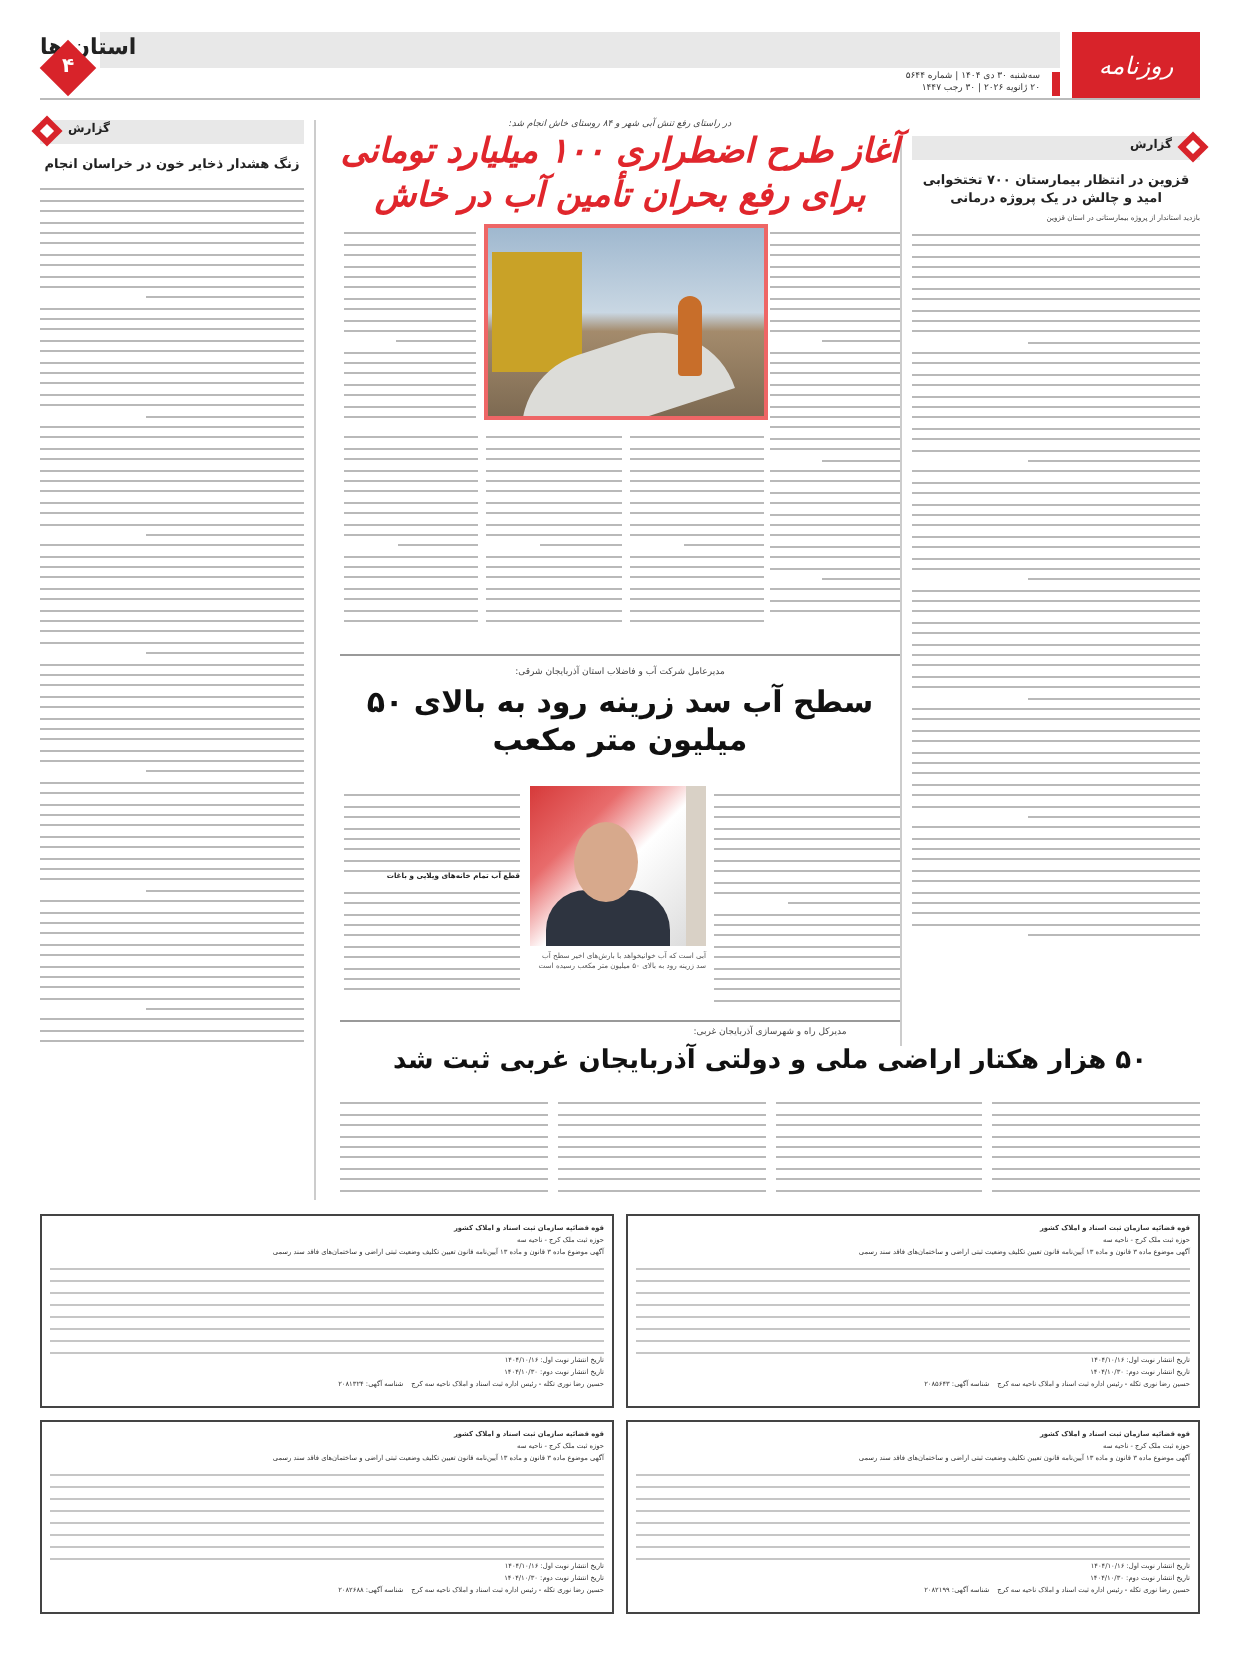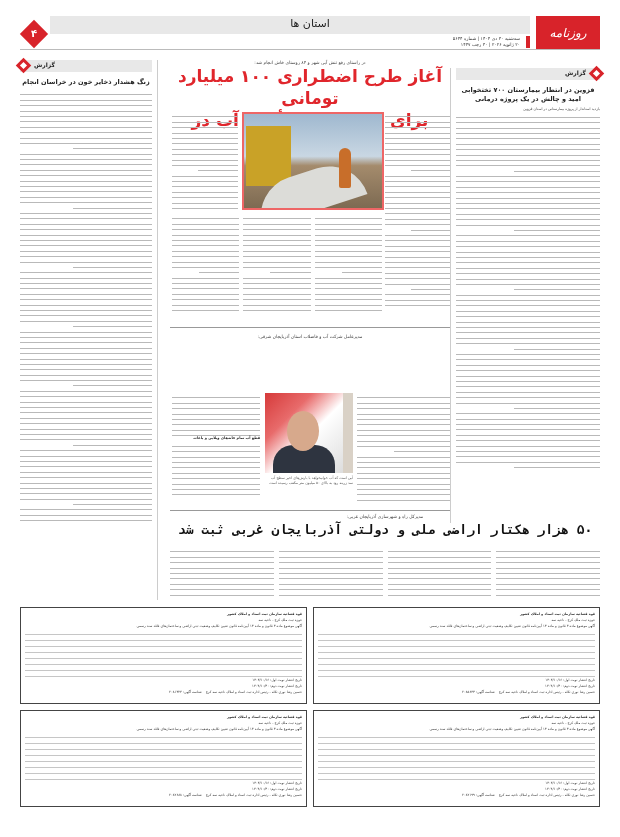--- a/index.html
+++ b/index.html
@@ -4,21 +4,21 @@
 <style>
   * { box-sizing: border-box; margin: 0; padding: 0; }
   html, body { width: 620px; height: 837px; background: #ffffff; overflow: hidden; }
   body { font-family: "DejaVu Sans", sans-serif; color: #222; position: relative; direction: rtl; }
 
   .abs { position: absolute; }
 
   
   .masthead { left: 20px; right: 20px; top: 16px; height: 34px; }
   .mast-bar { position:absolute; left: 30px; right: 70px; top: 0; height: 18px; background: #e8e8e8; }
-  .section-title { position:absolute; left: 0; right: 0; top: 1px; text-align: center; font-size: 11px; font-weight: normal; color:#222; }
+  .section-title { position:absolute; left: 0; right: 0; top: 1px; text-align: left; font-size: 11px; font-weight: bold; color:#222; }
   .logo { position:absolute; right: 0; top: 0; width: 64px; height: 34px; background: #d8232a; color: #fff; font-family: "DejaVu Serif", serif; font-size: 12px; text-align: center; line-height: 34px; font-style: italic; }
   .date-block { position:absolute; right: 70px; top: 20px; font-size: 4.5px; color: #333; line-height: 6px; text-align: right; padding-right: 6px; border-right: 4px solid #d8232a; }
   .page-num { position:absolute; left: 4px; top: 8px; width: 20px; height: 20px; background: #d8232a; transform: rotate(45deg); }
   .page-num span { display:block; transform: rotate(-45deg); color:#fff; font-size: 10px; font-weight: bold; text-align:center; line-height: 20px; }
   .mast-line { position:absolute; left: 0; right: 0; top: 33px; height: 1px; background: #bbb; }
 
   
   .tag-head { height: 12px; background: #e8e8e8; position: relative; }
   .tag-head .diamond { position:absolute; right: -2px; top: 0; width: 11px; height: 11px; background: #d8232a; transform: rotate(45deg); }
   .tag-head .diamond::after { content:""; position:absolute; left:3px; top:3px; width:5px; height:5px; background:#fff; }
@@ -237,21 +237,21 @@
       <div></div>
       <div></div>
       <div></div>
       <div style="width: 60%;"></div>
       <div></div>
       <div></div>
       <div></div>
     </div>
 </div>
 
-<div class="abs center" style="top:60px;">
+<div class="abs center" style="top:60px;font-style:italic;">
   <div class="kicker">در راستای رفع تنش آبی شهر و ۸۴ روستای خاش انجام شد:</div>
   <div class="headline-red">آغاز طرح اضطراری ۱۰۰ میلیارد تومانی</div>
   <div class="headline-red">برای رفع بحران تأمین آب در خاش</div>
 </div>
 
 <div class="abs" style="left:385px; top:112px; width:65px; height:200px;">
     <div class="lines" id="ls-c1">
       <div></div>
       <div></div>
       <div></div>
@@ -376,20 +376,21 @@
       <div></div>
       <div></div>
       <div></div>
       <div></div>
     </div>
 </div>
 
 <div class="abs hr" style="left:170px; top:327px; width:280px;"></div>
 <div class="abs center" style="top:334px;">
   <div class="kicker">مدیرعامل شرکت آب و فاضلاب استان آذربایجان شرقی:</div>
+  <div class="headline-black" style="margin-top:3px;">سطح آب سد زرینه رود به بالای ۵۰ میلیون متر مکعب</div>
 </div>
 <div class="abs" style="left:357px; top:393px; width:93px; height:110px;">
     <div class="lines" id="ss-c1">
       <div></div>
       <div></div>
       <div></div>
       <div></div>
       <div></div>
       <div></div>
       <div></div>
@@ -436,21 +437,21 @@
       <div></div>
       <div></div>
       <div></div>
       <div></div>
     </div>
 </div>
 
 <div class="abs hr" style="left:170px; top:510px; width:280px;"></div>
 <div class="abs" style="left:170px; top:514px; width:430px;">
   <div class="kicker">مدیرکل راه و شهرسازی آذربایجان غربی:</div>
-  <div class="headline-black" style="font-size:13px; margin-top:2px;font-family:Liberation Mono, monospace;">۵۰ هزار هکتار اراضی ملی و دولتی آذربایجان غربی ثبت شد</div>
+  <div class="headline-black" style="font-size:13px; margin-top:2px;">۵۰ هزار هکتار اراضی ملی و دولتی آذربایجان غربی ثبت شد</div>
 </div>
 <div class="abs" style="left:170px; top:547px; width:430px; height:52px; display:flex; gap:5px;">
   <div class="lines" style="flex:1" id="ts-c1">
       <div></div>
       <div></div>
       <div></div>
       <div></div>
       <div></div>
       <div></div>
       <div></div>

